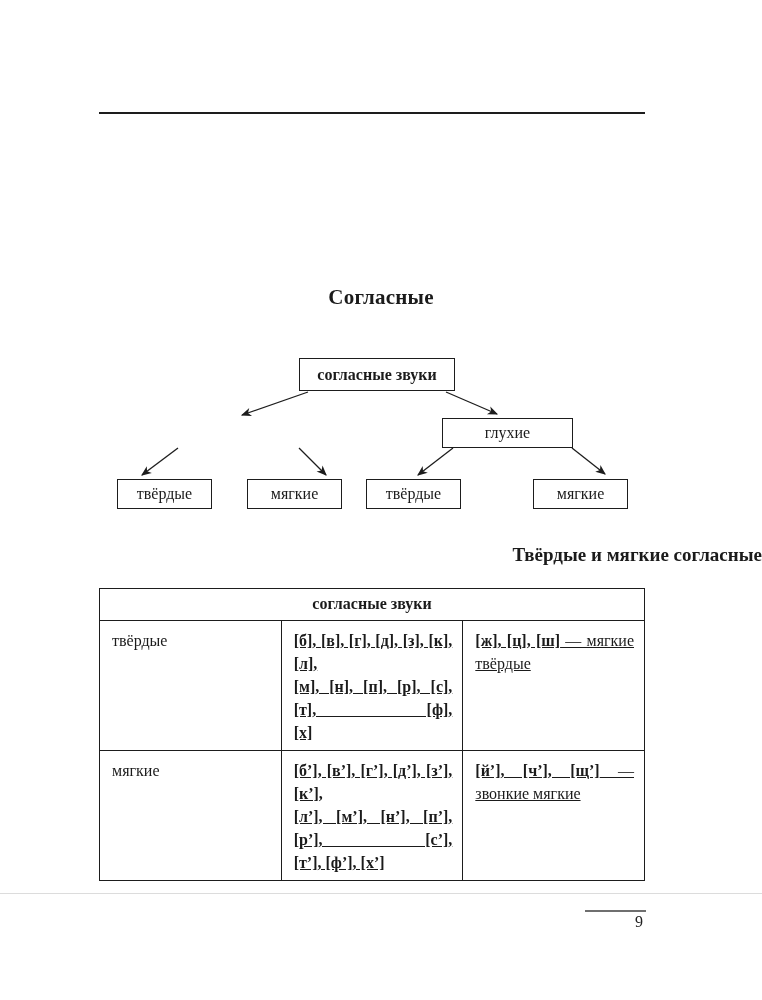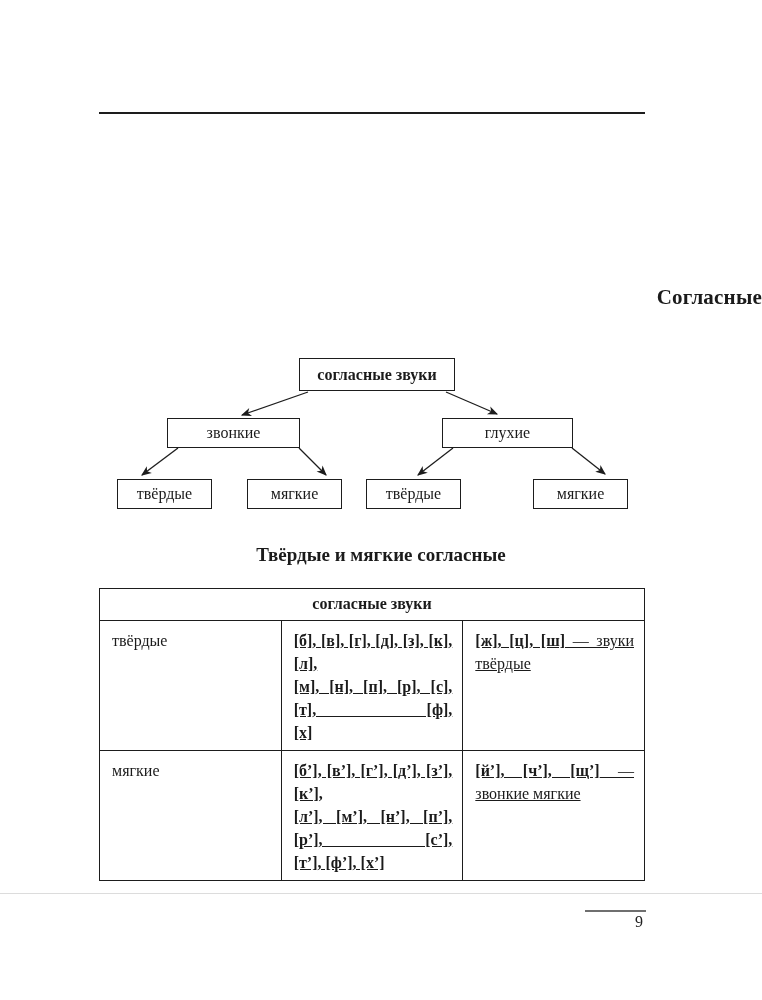--- a/index.html
+++ b/index.html
@@ -13,21 +13,21 @@
   }
   .page { position: absolute; inset: 0; }
 
   .top-rule {
     position: absolute; left: 99px; top: 112px;
     width: 546px; height: 2px; background: #1d1d1d;
   }
 
   .page-title {
     position: absolute; left: 0; top: 285px; width: 762px;
-    margin: 0; text-align: right;
+    margin: 0; text-align: center;
     font-size: 21px; font-weight: bold; letter-spacing: 0.2px;
   }
 
   
   .diagram { position: absolute; left: 0; top: 0; width: 762px; height: 540px; }
   .tree-arrows { position: absolute; left: 0; top: 0; width: 762px; height: 540px; }
   .node {
     position: absolute; box-sizing: border-box;
     border: 1.4px solid #1d1d1d; background: #fff;
     display: flex; align-items: center; justify-content: center;
@@ -37,21 +37,21 @@
   .n-root  { left: 299px; top: 358px; width: 156px; height: 33px; }
   .n-voiced    { left: 167px; top: 418px; width: 133px; height: 30px; }
   .n-voiceless { left: 442px; top: 418px; width: 131px; height: 30px; }
   .n-hard1 { left: 117px; top: 479px; width: 95px; height: 30px; }
   .n-soft1 { left: 247px; top: 479px; width: 95px; height: 30px; }
   .n-hard2 { left: 366px; top: 479px; width: 95px; height: 30px; }
   .n-soft2 { left: 533px; top: 479px; width: 95px; height: 30px; }
 
   .section-title {
     position: absolute; left: 0; top: 544px; width: 762px;
-    margin: 0; text-align: center;
+    margin: 0; text-align: right;
     font-size: 19px; font-weight: bold;
   }
 
   
   table.consonants {
     position: absolute; left: 99px; top: 588px;
     width: 546px; border-collapse: collapse; table-layout: fixed;
     font-size: 16px;
   }
   table.consonants th, table.consonants td {
@@ -108,21 +108,20 @@
       </defs>
       <line x1="308" y1="392" x2="242" y2="415" stroke="#1d1d1d" stroke-width="1.3" marker-end="url(#ah)"></line>
       <line x1="446" y1="392" x2="497" y2="414" stroke="#1d1d1d" stroke-width="1.3" marker-end="url(#ah)"></line>
       <line x1="178" y1="448" x2="142" y2="475" stroke="#1d1d1d" stroke-width="1.3" marker-end="url(#ah)"></line>
       <line x1="299" y1="448" x2="326" y2="475" stroke="#1d1d1d" stroke-width="1.3" marker-end="url(#ah)"></line>
       <line x1="453" y1="448" x2="418" y2="475" stroke="#1d1d1d" stroke-width="1.3" marker-end="url(#ah)"></line>
       <line x1="572" y1="448" x2="605" y2="474" stroke="#1d1d1d" stroke-width="1.3" marker-end="url(#ah)"></line>
     </svg>
 
     <div class="node root n-root">согласные звуки</div>
-    <div class="node n-voiced">звонкие</div>
     <div class="node n-voiceless">глухие</div>
     <div class="node n-hard1">твёрдые</div>
     <div class="node n-soft1">мягкие</div>
     <div class="node n-hard2">твёрдые</div>
     <div class="node n-soft2">мягкие</div>
   </div>
 
   <h2 class="section-title">Твёрдые и мягкие согласные</h2>
 
   <table class="consonants">
@@ -133,21 +132,21 @@
     </thead>
     <tbody>
       <tr class="r1">
         <td class="c-label">твёрдые</td>
         <td class="c-sounds">
             <div class="jline"><span class="b">[б], [в], [г], [д], [з], [к], [л],</span></div>
             <div class="jline"><span class="b">[м], [н], [п], [р], [с], [т], [ф],</span></div>
             <div class="jline"><span class="b">[х]</span></div>
           </td>
         <td class="c-always">
-            <div class="jline"><span class="b">[ж], [ц], [ш]</span><span> — звуки</span></div>
+            <div class="jline"><span class="b">[ж], [ц], [ш]</span><span> — мягкие</span></div>
             <div class="jline"><span>твёрдые</span></div>
           </td>
       </tr>
       <tr class="r2">
         <td class="c-label">мягкие</td>
         <td class="c-sounds">
             <div class="jline"><span class="b">[б’], [в’], [г’], [д’], [з’], [к’],</span></div>
             <div class="jline"><span class="b">[л’], [м’], [н’], [п’], [р’], [с’],</span></div>
             <div class="jline"><span class="b">[т’], [ф’], [х’]</span></div>
           </td>

